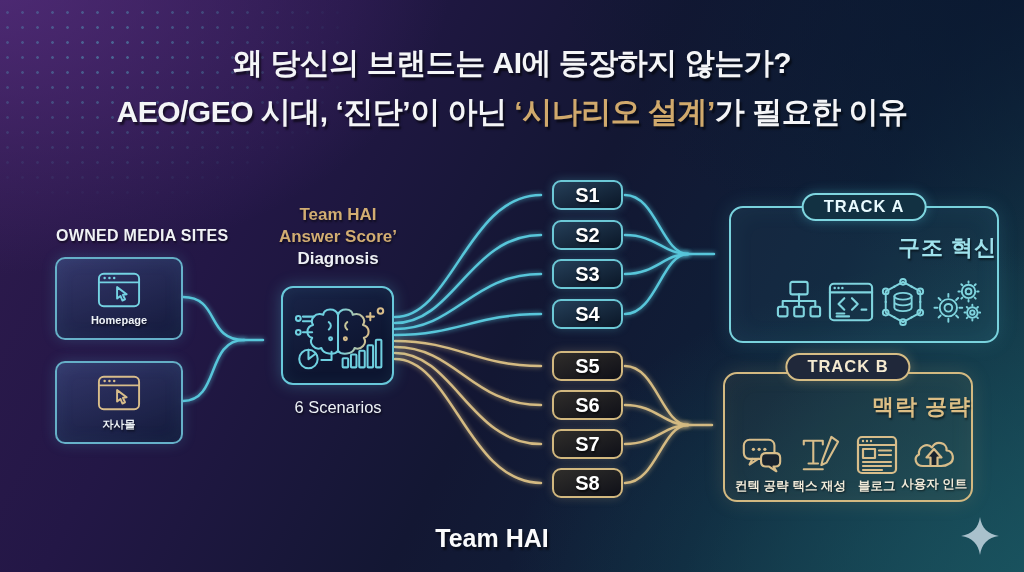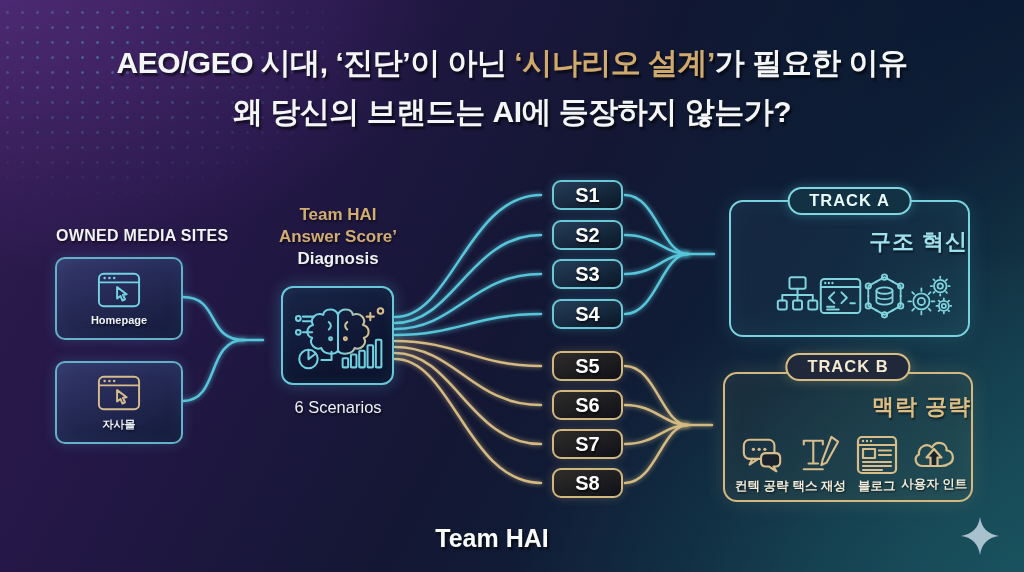--- a/index.html
+++ b/index.html
@@ -67,21 +67,21 @@
     border-radius:9px;display:flex;align-items:center;justify-content:center;
     color:#fff;font-weight:bold;font-size:20px;text-shadow:1px 2px 2px rgba(0,0,0,.6);
   }
   .s-box.a{border:2px solid #6cc8d6;background:linear-gradient(160deg, rgba(40,70,95,.85), rgba(10,22,38,.95));box-shadow:0 0 10px rgba(95,200,220,.28);}
   .s-box.b{border:2px solid #d2b87f;background:linear-gradient(160deg, rgba(55,50,40,.8), rgba(15,15,22,.95));box-shadow:0 0 10px rgba(210,185,130,.25);}
   .s1{top:180px;} .s2{top:220px;} .s3{top:259px;} .s4{top:299px;}
   .s5{top:351px;} .s6{top:390px;} .s7{top:429px;} .s8{top:468px;}
 
   .track-box{position:absolute;z-index:2;box-sizing:border-box;border-radius:14px;}
   .track-box.a{
-    left:729px;top:200px;width:241px;height:137px;border:2px solid #79d2dd;
+    left:729px;top:206px;width:270px;height:137px;border:2px solid #79d2dd;
     background:rgba(70,140,160,.10);
     box-shadow:0 0 20px rgba(90,200,220,.16), inset 0 0 26px rgba(90,200,220,.07);
     padding-left:29px;
   }
   .track-box.b{
     left:723px;top:372px;width:250px;height:130px;border:2px solid #d3b981;
     background:rgba(150,125,70,.07);
     box-shadow:0 0 20px rgba(212,186,130,.15), inset 0 0 26px rgba(212,186,130,.06);
   }
   .track-badge{
@@ -146,22 +146,22 @@
     <g>
       <path class="lg" d="M625 366 C656 366 662 425 688 425"></path>
       <path class="lg" d="M625 405 C656 405 664 425 688 425"></path>
       <path class="lg" d="M625 444 C656 444 664 425 688 425"></path>
       <path class="lg" d="M625 483 C656 483 662 425 688 425"></path>
       <path class="lg" d="M688 425 L712 425" marker-end="url(#mb)"></path>
     </g>
   </svg>
 
   <div class="title">
+    <div>왜 당신의 브랜드는 AI에 등장하지 않는가?</div>
     <div><span>AEO/GEO 시대, ‘진단’이 아닌 </span><span class="hl">‘시나리오 설계’</span><span>가 필요한 이유</span></div>
-    <div>왜 당신의 브랜드는 AI에 등장하지 않는가?</div>
   </div>
 
   <div class="owned-heading">OWNED MEDIA SITES</div>
 
   <div class="site-box homepage">
     <svg class="icon-cyan" width="44" height="38" viewBox="0 0 46 38" fill="none" stroke="currentColor" stroke-width="2" stroke-linecap="round" stroke-linejoin="round">
       <rect x="2" y="2" width="42" height="34" rx="5"></rect>
         <path d="M2 11 H44"></path>
       <circle cx="8" cy="6.5" r="1.3" fill="currentColor" stroke="none"></circle>
         <circle cx="13" cy="6.5" r="1.3" fill="currentColor" stroke="none"></circle>

